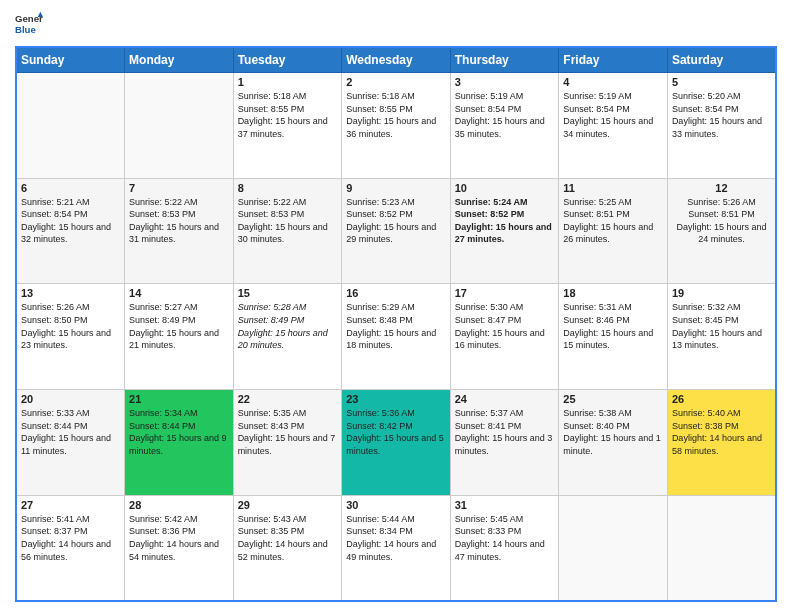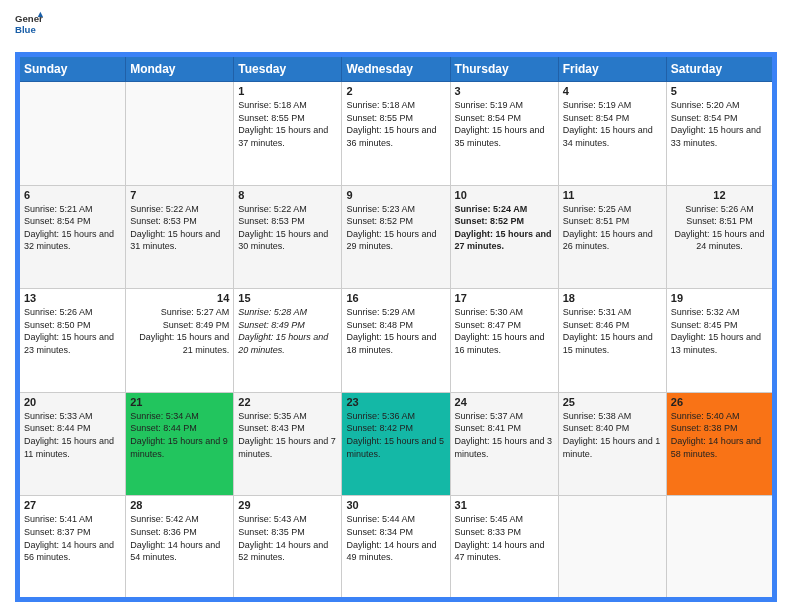--- a/index.html
+++ b/index.html
@@ -41,25 +41,24 @@
       color: #333;
       line-height: 1;
     }
     .location {
       font-size: 14px;
       color: #555;
       margin-top: 2px;
     }
     .calendar {
       flex: 1;
-      border: 5px solid #3b82f6;
+      border: 2px solid #3b82f6;
       border-collapse: collapse;
       width: 100%;
       table-layout: fixed;
-      margin-top: 6px;
     }
     .calendar th {
       background-color: #2878c8;
       color: #fff;
       font-size: 12px;
       font-weight: bold;
       padding: 5px 4px;
       text-align: left;
       border: 1px solid #2060a8;
     }
@@ -203,21 +202,21 @@
 Daylight: 15 hours and 24 minutes.</div>
           </td>
         </tr>
         <tr>
           <td style="background: rgb(255, 255, 255);">
             <div class="day-num">13</div>
             <div class="day-info" style="white-space: pre-line;">Sunrise: 5:26 AM
 Sunset: 8:50 PM
 Daylight: 15 hours and 23 minutes.</div>
           </td>
-          <td style="background: rgb(255, 255, 255); text-align: right;">
+          <td style="background: rgb(255, 255, 255);">
             <div class="day-num">14</div>
             <div class="day-info" style="white-space: pre-line;">Sunrise: 5:27 AM
 Sunset: 8:49 PM
 Daylight: 15 hours and 21 minutes.</div>
           </td>
           <td style="background: rgb(255, 255, 255);">
             <div class="day-num">15</div>
             <div class="day-info" style="white-space: pre-line; font-style: italic;">Sunrise: 5:28 AM
 Sunset: 8:49 PM
 Daylight: 15 hours and 20 minutes.</div>
@@ -277,21 +276,21 @@
             <div class="day-info" style="white-space: pre-line;">Sunrise: 5:37 AM
 Sunset: 8:41 PM
 Daylight: 15 hours and 3 minutes.</div>
           </td>
           <td style="background: rgb(245, 245, 245);">
             <div class="day-num">25</div>
             <div class="day-info" style="white-space: pre-line;">Sunrise: 5:38 AM
 Sunset: 8:40 PM
 Daylight: 15 hours and 1 minute.</div>
           </td>
-          <td style="background: #f97316;">
+          <td style="background: #fde047;">
             <div class="day-num">26</div>
             <div class="day-info" style="white-space: pre-line;">Sunrise: 5:40 AM
 Sunset: 8:38 PM
 Daylight: 14 hours and 58 minutes.</div>
           </td>
         </tr>
         <tr>
           <td style="background: rgb(255, 255, 255);">
             <div class="day-num">27</div>
             <div class="day-info" style="white-space: pre-line;">Sunrise: 5:41 AM

